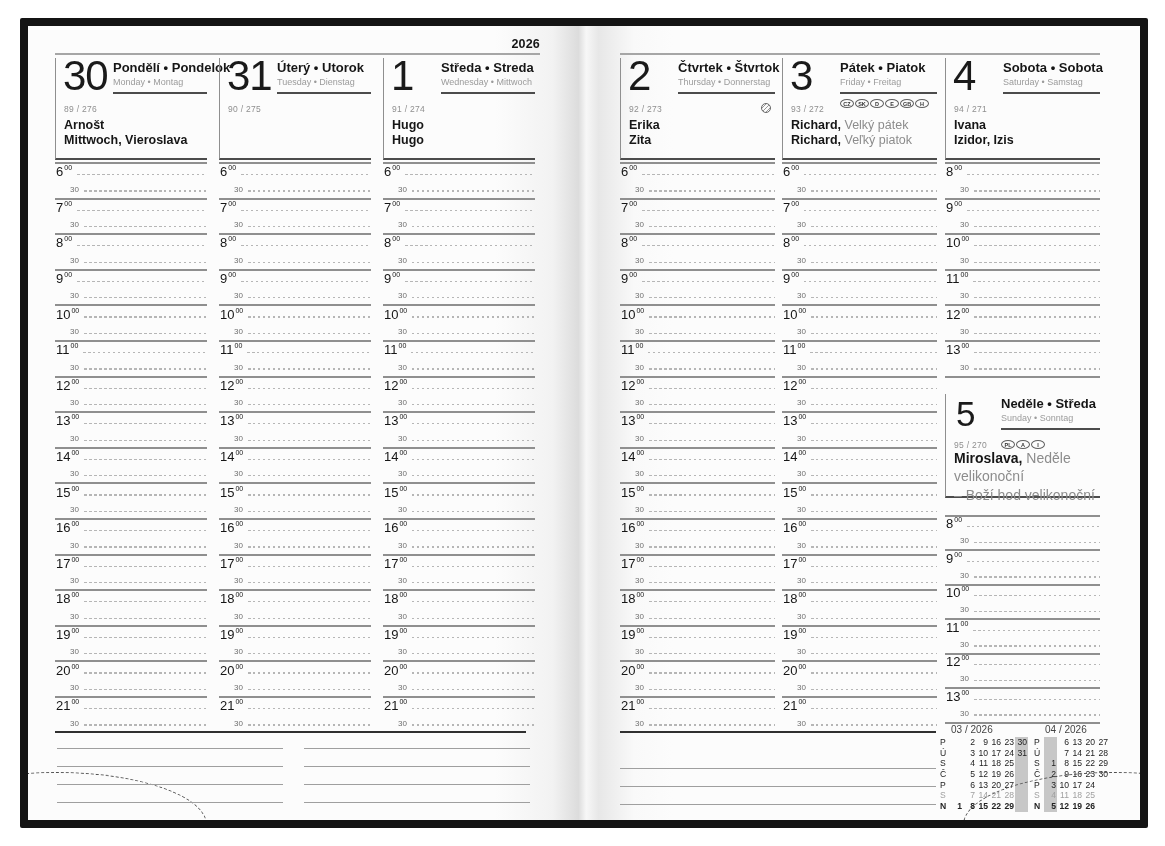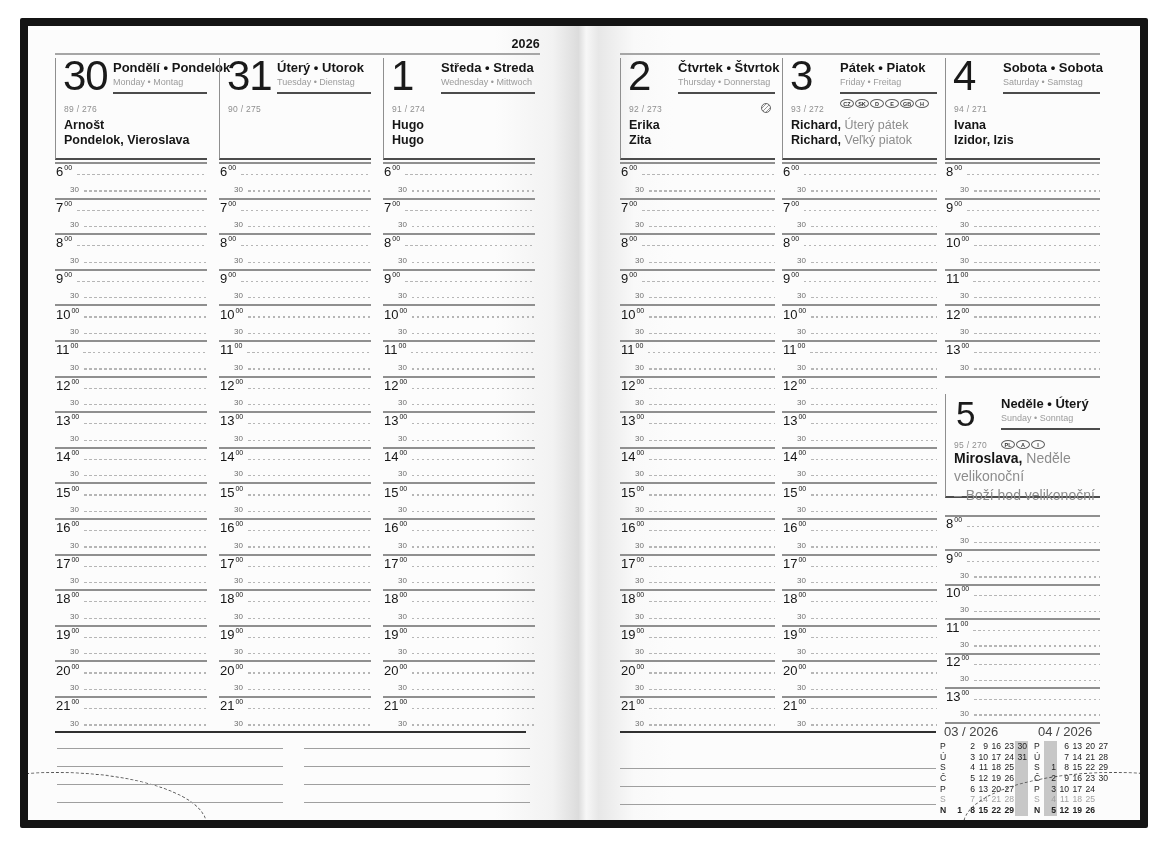--- a/index.html
+++ b/index.html
@@ -42,21 +42,21 @@
   .dash{flex:1;height:1.2px;margin:0 0 2px 5px;background:repeating-linear-gradient(90deg,#b6b6b6 0 2.5px,transparent 2.5px 5px)}
   
   .darkline{position:absolute;height:2.4px;background:#303030}
   .noteline{position:absolute;height:1.4px;background:#9f9f9f}
   .beran{position:absolute;display:flex;align-items:baseline}
   .beran b{font-size:12.5px;letter-spacing:.2px}
   .beran .rng{font-size:8px;color:#8c8c8c;margin-left:3px;white-space:nowrap}
   .beran .bline{flex:1;height:1.2px;background:#9f9f9f;margin:0 0 1px 2px}
   
   .minical{position:absolute;font-size:8.6px;color:#222}
-  .mc-title{font-size:13px;color:#444;margin:0 0 2px 4px;white-space:nowrap}
+  .mc-title{font-size:10px;color:#444;margin:0 0 2px 11px;white-space:nowrap}
   .mc-row{display:flex;height:10.7px;line-height:10.7px}
   .mc-lab{width:10px}
   .mc-c{width:13px;text-align:right;padding-right:1px;box-sizing:border-box}
   .mc-row.sat{color:#a0a0a0}
   .mc-row.sun7{font-weight:700}
   .hl{background:#c7c7c7}
   
   .badge{display:inline-block;width:14px;height:9px;border:1px solid #5f5f5f;border-radius:50%;font-size:5.5px;font-weight:700;line-height:8px;text-align:center;color:#333;margin-right:1px;box-sizing:border-box;vertical-align:top}
   .moon{display:inline-block;width:10px;height:10px;border:1.2px solid #666;border-radius:50%;box-sizing:border-box;background:repeating-linear-gradient(135deg,#9a9a9a 0 .8px,transparent .8px 2.6px)}
   .arc{position:absolute;width:300px;height:104px;border:1.6px dashed #4f4f4f;border-radius:50%}
@@ -214,21 +214,21 @@
   <div class="day-col" style="left: 27px; width: 152px;">
         <div class="day-head">
           <div class="d-num">30</div>
           <div class="d-doy">89 / 276</div>
           <div class="d-titles">
             <div class="d-local">Pondělí • Pondelok</div>
             <div class="d-intl">Monday • Montag</div>
           </div>
           <div class="d-names">
             <div><b>Arnošt</b></div>
-            <div><b>Pondelok, Vieroslava</b></div>
+            <div><b>Mittwoch, Vieroslava</b></div>
           </div>
         </div>
         <div class="grid" style="margin-top: 2px;">
           <div class="hour" style="height: 35.6px;">
             <div class="hr1">
               <span class="hnum">6<i class="sup">00</i></span>
               <span class="dash"></span>
             </div>
             <div class="hr2">
               <span class="half">30</span>
@@ -915,21 +915,21 @@
       <div class="day-col" style="left: 754px; width: 155px;">
         <div class="day-head">
           <div class="d-num">3</div>
           <div class="d-doy">93 / 272</div>
           <div class="d-titles">
             <div class="d-local">Pátek • Piatok</div>
             <div class="d-intl">Friday • Freitag</div>
           </div>
           <div class="d-extra"><span class="badge">CZ</span><span class="badge">SK</span><span class="badge">D</span><span class="badge">E</span><span class="badge">GB</span><span class="badge">H</span></div>
           <div class="d-names">
-            <div><b>Richard,</b><span class="gr"> Úterý pátek</span></div>
+            <div><b>Richard,</b><span class="gr"> Velký pátek</span></div>
             <div><b>Richard,</b><span class="gr"> Veľký piatok</span></div>
           </div>
         </div>
         <div class="grid" style="margin-top: 2px;">
           <div class="hour" style="height: 35.6px;">
             <div class="hr1">
               <span class="hnum">6<i class="sup">00</i></span>
               <span class="dash"></span>
             </div>
             <div class="hr2">
@@ -1161,21 +1161,21 @@
             <div class="hr2">
               <span class="half">30</span>
               <span class="dash"></span>
             </div>
           </div>
         </div>
         <div class="day-head sun" style="margin-top: 16px;">
           <div class="d-num small">5</div>
           <div class="d-doy">95 / 270</div>
           <div class="d-titles" style="left: 55px;">
-            <div class="d-local">Neděle • Úterý</div>
+            <div class="d-local">Neděle • Středa</div>
             <div class="d-intl">Sunday • Sonntag</div>
           </div>
           <div class="d-extra" style="left: 55px; top: 46px;"><span class="badge">PL</span><span class="badge">A</span><span class="badge">I</span></div>
           <div class="d-names sun">
             <div><b>Miroslava,</b><span class="gr"> Neděle velikonoční</span></div>
             <div><span class="gr">– Boží hod velikonoční</span></div>
           </div>
         </div>
         <div class="grid closed" style="margin-top: 17px;">
           <div class="hour" style="height: 34.5px;">

